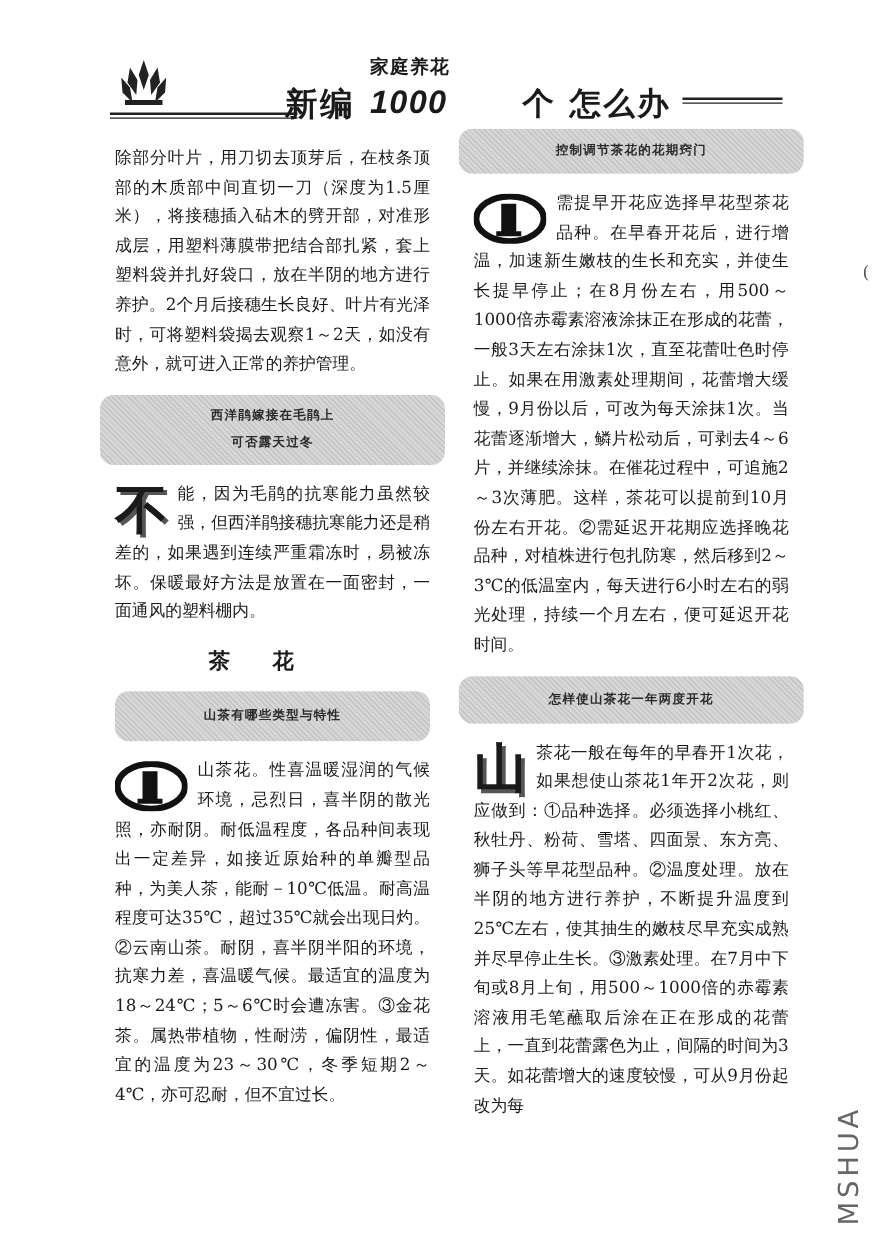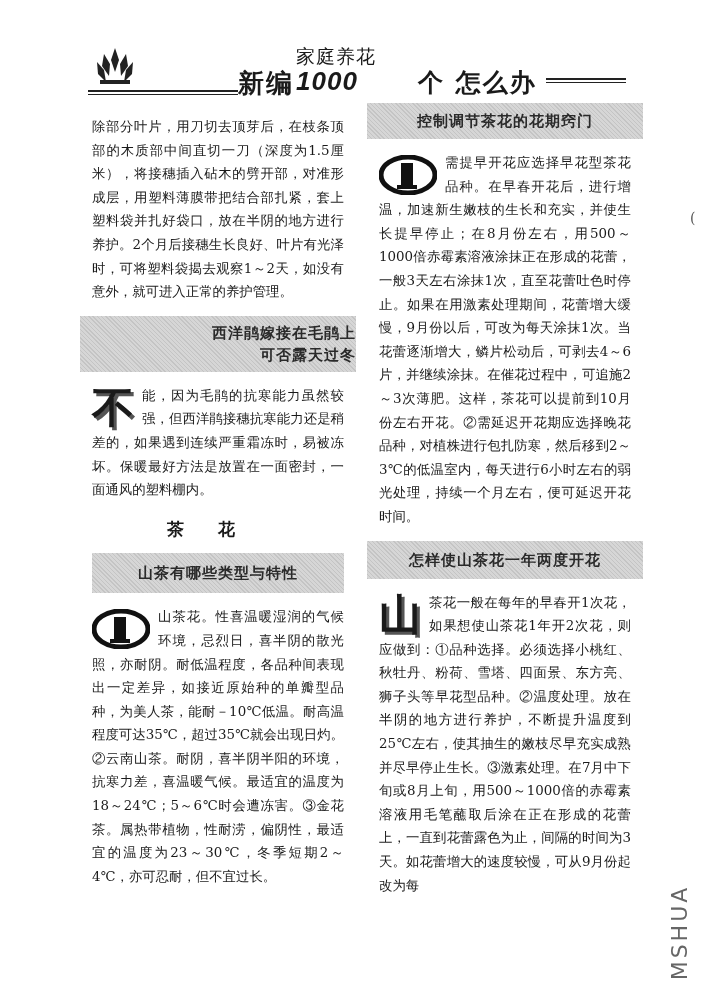--- a/index.html
+++ b/index.html
@@ -4,34 +4,34 @@
 <style>
   html, body { margin:0; padding:0; background:#ffffff; }
   body { width:708px; height:1001px; position:relative; overflow:hidden;
          font-family:"DejaVu Serif","Liberation Serif",serif; color:#1a1a1a; }
   .header { position:absolute; left:88px; top:44px; width:540px; height:60px; }
   .logo { position:absolute; left:6px; top:2px; width:42px; height:42px; }
   .rule-l { position:absolute; left:0; top:46px; width:150px; height:2px; background:#222; }
   .rule-l2 { position:absolute; left:0; top:50px; width:150px; height:1px; background:#222; }
   .rule-r { position:absolute; left:458px; top:34px; width:80px; height:2px; background:#222; }
   .rule-r2 { position:absolute; left:458px; top:38px; width:80px; height:1px; background:#222; }
-  .h-new { position:absolute; left:150px; top:22px; font-size:26px; font-weight:bold;
+  .h-new { position:absolute; left:140px; top:22px; font-size:26px; font-weight:bold;
            font-family:Liberation Serif, serif; letter-spacing:2px;text-align:right; }
-  .h-top { position:absolute; left:208px; top:0; font-size:19px; font-weight:normal; letter-spacing:1px; }
+  .h-top { position:absolute; left:208px; top:0; font-size:15px; font-weight:bold; letter-spacing:1px; }
   .h-num { position:absolute; left:208px; top:22px; font-size:26px; font-weight:bold; font-style:italic;
            font-family:Liberation Sans, sans-serif; letter-spacing:1px; }
   .h-tail { position:absolute; left:330px; top:22px; font-size:25px; font-weight:bold; letter-spacing:2px;text-align:center; }
 
   .col { position:absolute; width:276px; font-size:13.4px; line-height:23.6px; text-align:justify; }
   .col p { margin:12px; }
   .col-l { left:80px; top:103px; }
   .col-r { left:367px; top:103px; }
 
-  .title-box { background:#cfcfcf; border-radius:0; text-align:center; font-weight:bold;
-               font-family:"DejaVu Sans",sans-serif; color:#2a2a2a; font-size:15px; letter-spacing:1px;
+  .title-box { background:#cfcfcf; border-radius:11px; text-align:center; font-weight:bold;
+               font-family:"DejaVu Sans",sans-serif; color:#2a2a2a; font-size:10px; letter-spacing:1px;
                background-image:repeating-linear-gradient(45deg,#c4c4c4 0 1px,#d6d6d6 1px 3px); }
   .section { text-align:center; font-weight:bold; font-size:17px; letter-spacing:34px; margin:16px 0 12px; font-family:"DejaVu Sans",sans-serif; }
 
   .dropcap-num { float:left; width:58px; height:40px; margin:4px 8px 0 0; }
   .dropcap-char { float:left; font-size:42px; font-weight:900; line-height:44px; margin:2px 8px 0 0;
                   font-family:"DejaVu Sans",sans-serif; text-shadow:3px 3px 0 #555; }
   .margin-mark { position:absolute; left:690px; top:210px; font-size:14px; color:#555; }
   .watermark { position:absolute; left:672px; top:880px; width:30px; height:110px; }
   .watermark span { position:absolute; left:-40px; top:40px; transform:rotate(-90deg); font-size:22px;
                     font-family:"DejaVu Sans",sans-serif; color:#666; letter-spacing:3px; white-space:nowrap; }
@@ -56,21 +56,21 @@
   <span class="h-top">家庭养花</span>
   <span class="h-num">1000</span>
   <span class="h-tail">个 怎么办</span>
   <div class="rule-r"></div>
   <div class="rule-r2"></div>
 </div>
 
 <div class="col col-l">
   <p>除部分叶片，用刀切去顶芽后，在枝条顶部的木质部中间直切一刀（深度为1.5厘米），将接穗插入砧木的劈开部，对准形成层，用塑料薄膜带把结合部扎紧，套上塑料袋并扎好袋口，放在半阴的地方进行养护。2个月后接穗生长良好、叶片有光泽时，可将塑料袋揭去观察1～2天，如没有意外，就可进入正常的养护管理。</p>
 
-  <div class="title-box" style="margin:10px 0 6px;padding:6px 0;line-height:22px;text-align:right;">
+  <div class="title-box" style="margin:10px 0 6px;padding:6px 0;line-height:22px;">
     <div>西洋鹃嫁接在毛鹃上</div>
     <div>可否露天过冬</div>
   </div>
   <p>
     <span class="dropcap-char">不</span>
     <span>能，因为毛鹃的抗寒能力虽然较强，但西洋鹃接穗抗寒能力还是稍差的，如果遇到连续严重霜冻时，易被冻坏。保暖最好方法是放置在一面密封，一面通风的塑料棚内。</span>
   </p>
 
   <div class="section">茶花</div>
 

